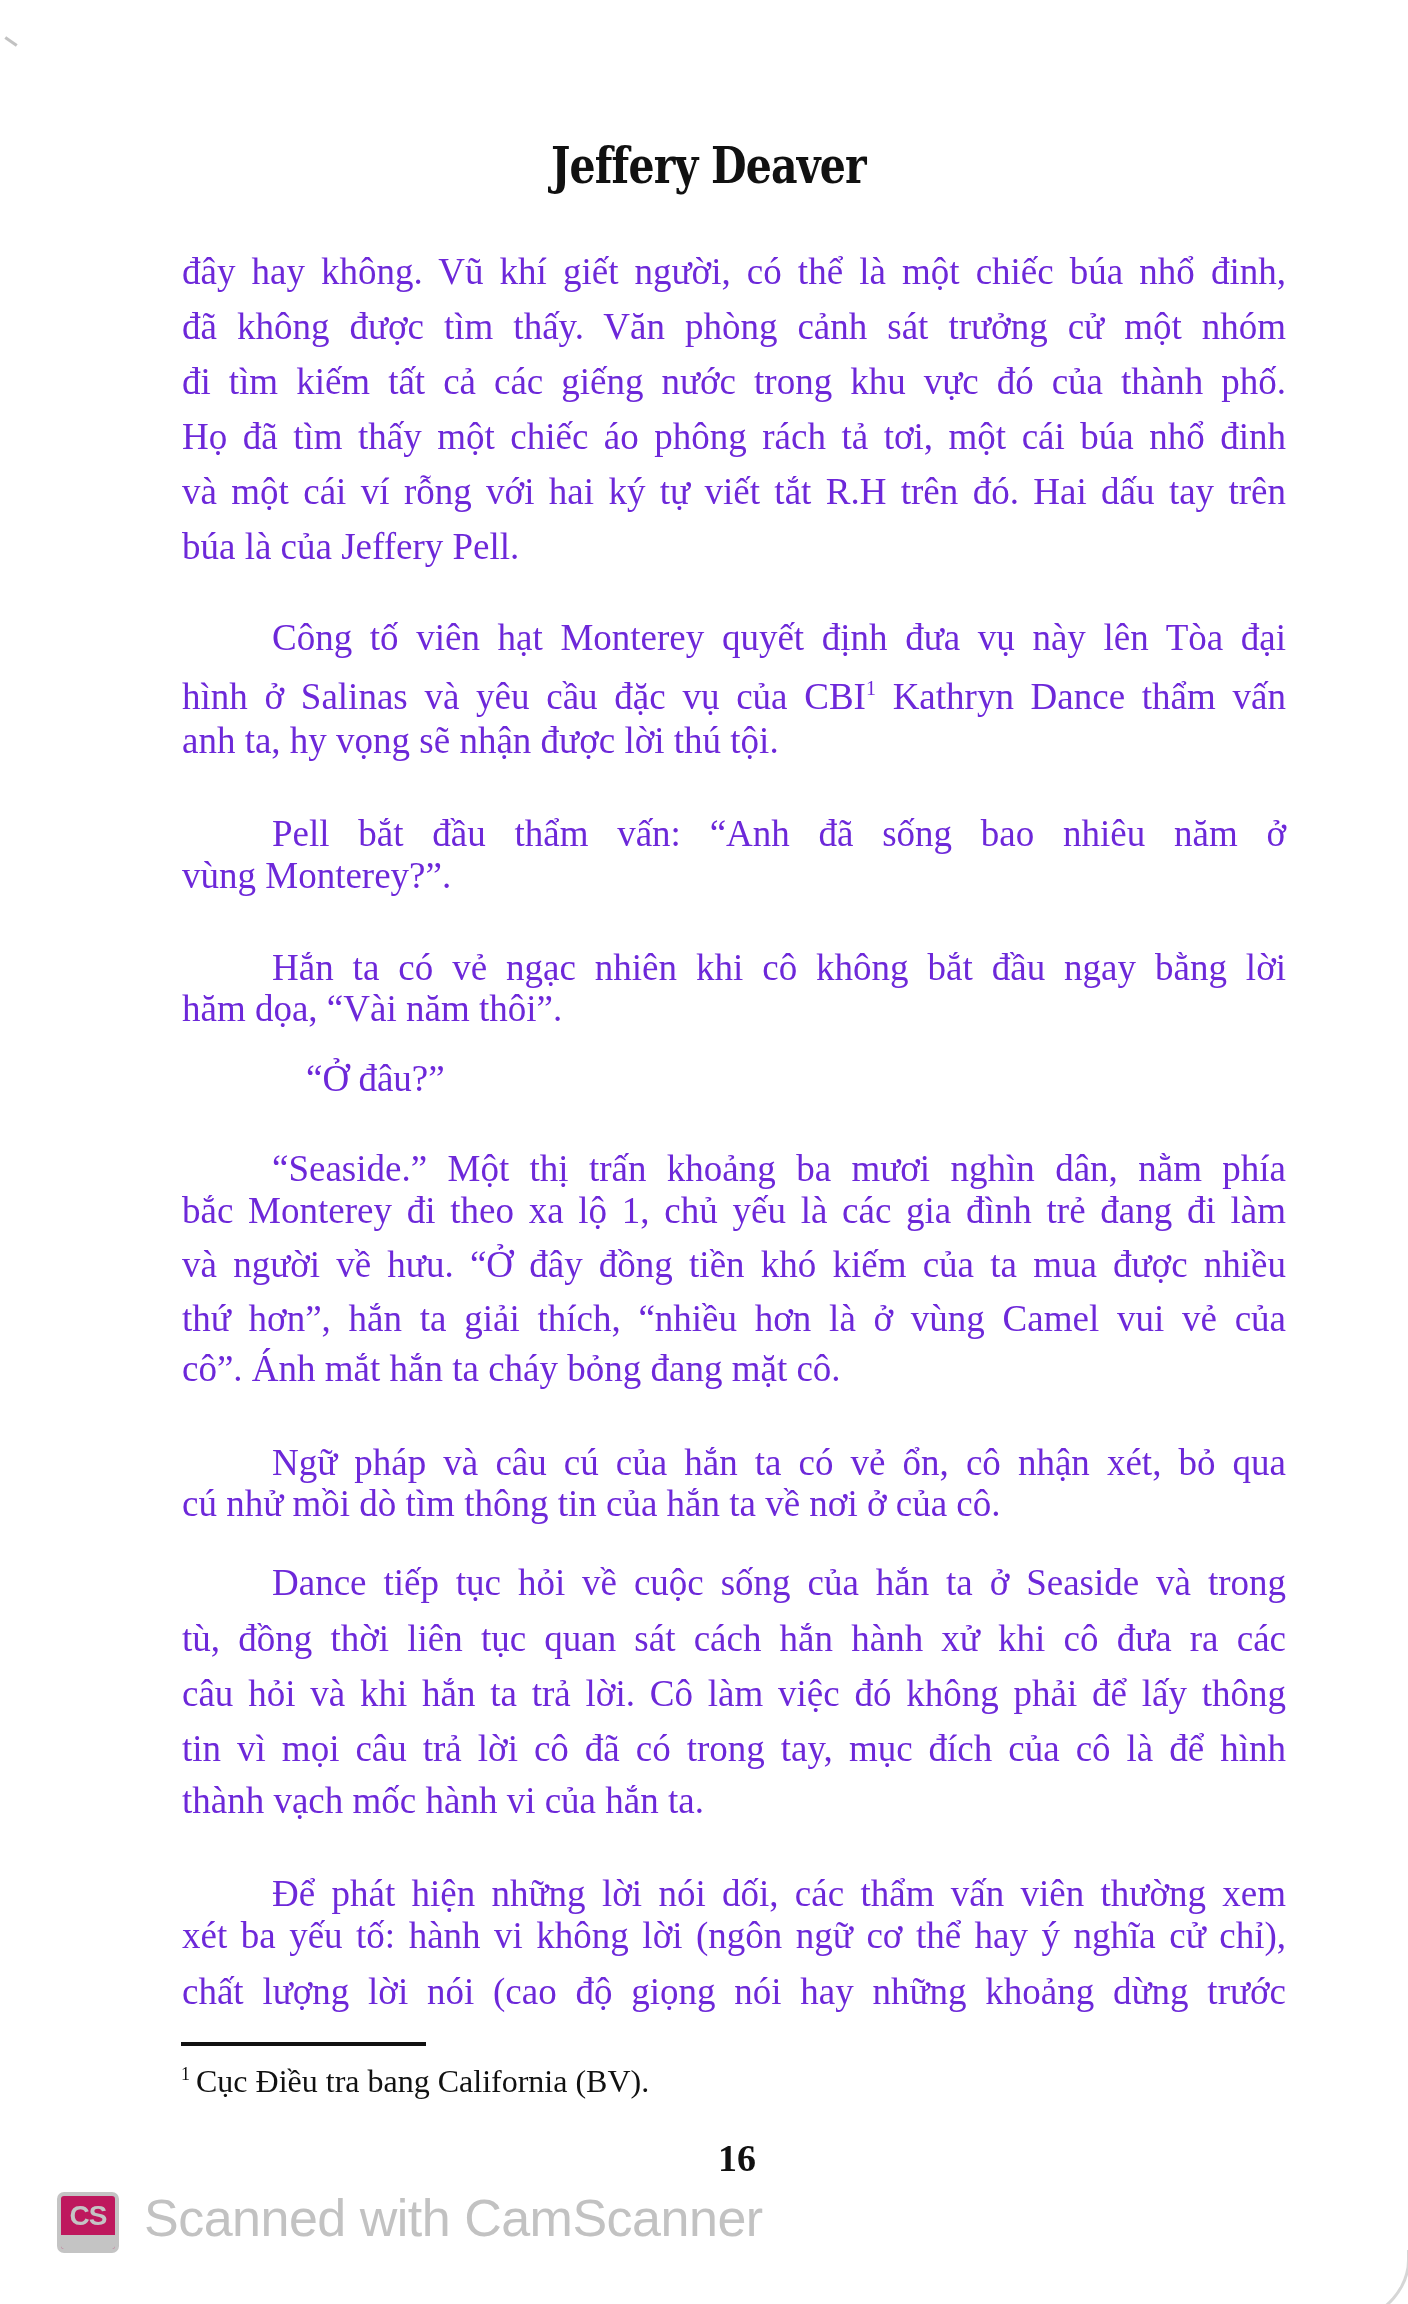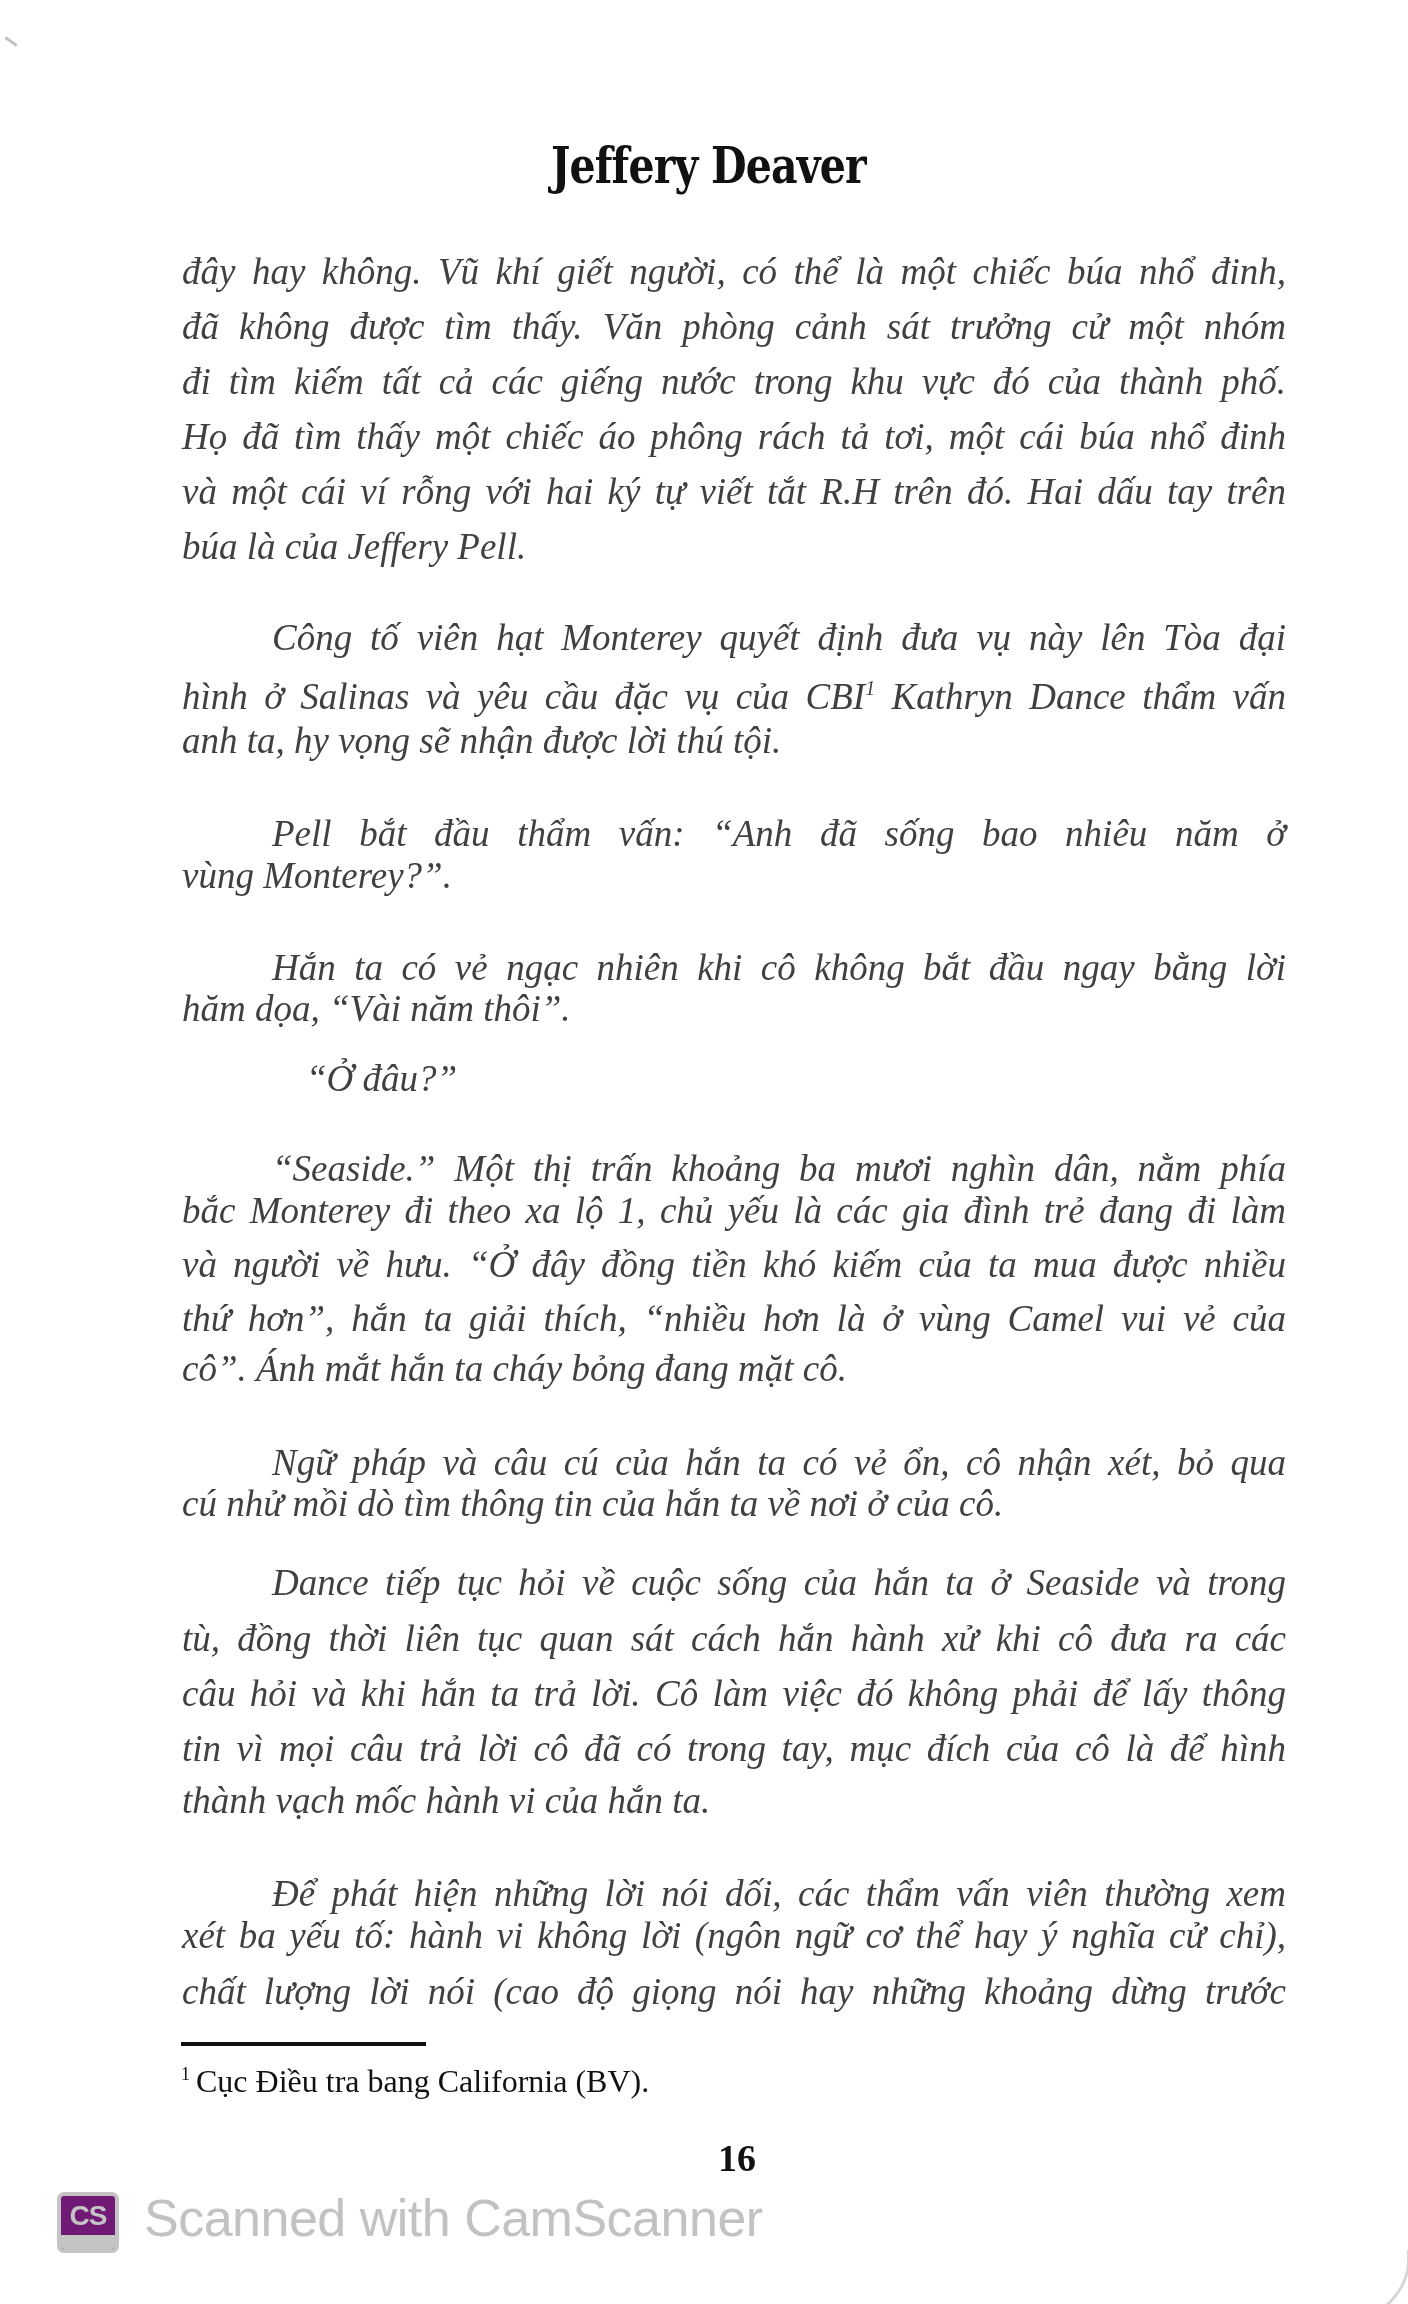--- a/index.html
+++ b/index.html
@@ -8,43 +8,43 @@
     background: #ffffff; color: #111;
   }
   .header {
     position: absolute; left: 0; width: 1408px; top: 136px; text-align: center;
     font-family: "DejaVu Serif", serif; font-weight: bold; font-size: 50px;
     letter-spacing: -1px; transform: scaleX(0.82); transform-origin: 728px 0;
   }
   .line {
     position: absolute; left: 182px; width: 1104px; height: 56px;
     font-family: "Liberation Serif", serif; font-size: 37px; line-height: 56px;
-    white-space: nowrap; color: #404040;
-    text-align: justify; text-align-last: justify; font-style: italic;
+    white-space: nowrap; color: #6d28d9;
+    text-align: justify; text-align-last: justify;
   }
   .line.last { text-align-last: left; }
   .line.indent { left: 272px; width: 1014px; margin-top: 12px; }
   .line.indent2 { left: 306px; width: 600px; text-align-last: left; }
   .fn-rule {
     position: absolute; left: 181px; top: 2042px; width: 245px; height: 4px; background: #111;
   }
   .footnote {
     position: absolute; left: 181px; top: 2054px; font-family: "Liberation Serif", serif;
     font-size: 32px; line-height: 40px; color: #111; white-space: nowrap;
   }
   .footnote sup { font-size: 18px; vertical-align: 12px; margin-right: 6px; }
   .page-num {
     position: absolute; left: 0; width: 1408px; top: 2136px; text-align: center;
     font-family: "Liberation Serif", serif; font-size: 38px; font-weight: bold; color: #111;
     transform: translateX(33px);
   }
   sup.ref { font-size: 20px; vertical-align: 14px; }
   .cs-logo {
     position: absolute; left: 57px; top: 2192px; width: 62px; height: 61px;
-    border: 4px solid #c4c4c4; border-radius: 7px; box-sizing: border-box; background: #701a75;
+    border: 4px solid #c4c4c4; border-radius: 7px; box-sizing: border-box; background: #be185d;
     overflow: hidden;
   }
   .cs-logo .cs-text {
     position: absolute; left: 0; right: 0; top: 4px; text-align: center;
     font-family: "Liberation Sans", sans-serif; font-weight: bold; font-size: 28px; color: #c4c4c4;
     letter-spacing: -1px;
   }
   .cs-logo .cs-bar {
     position: absolute; left: 0; right: 0; bottom: 0; height: 14px; background: #c4c4c4;
   }

